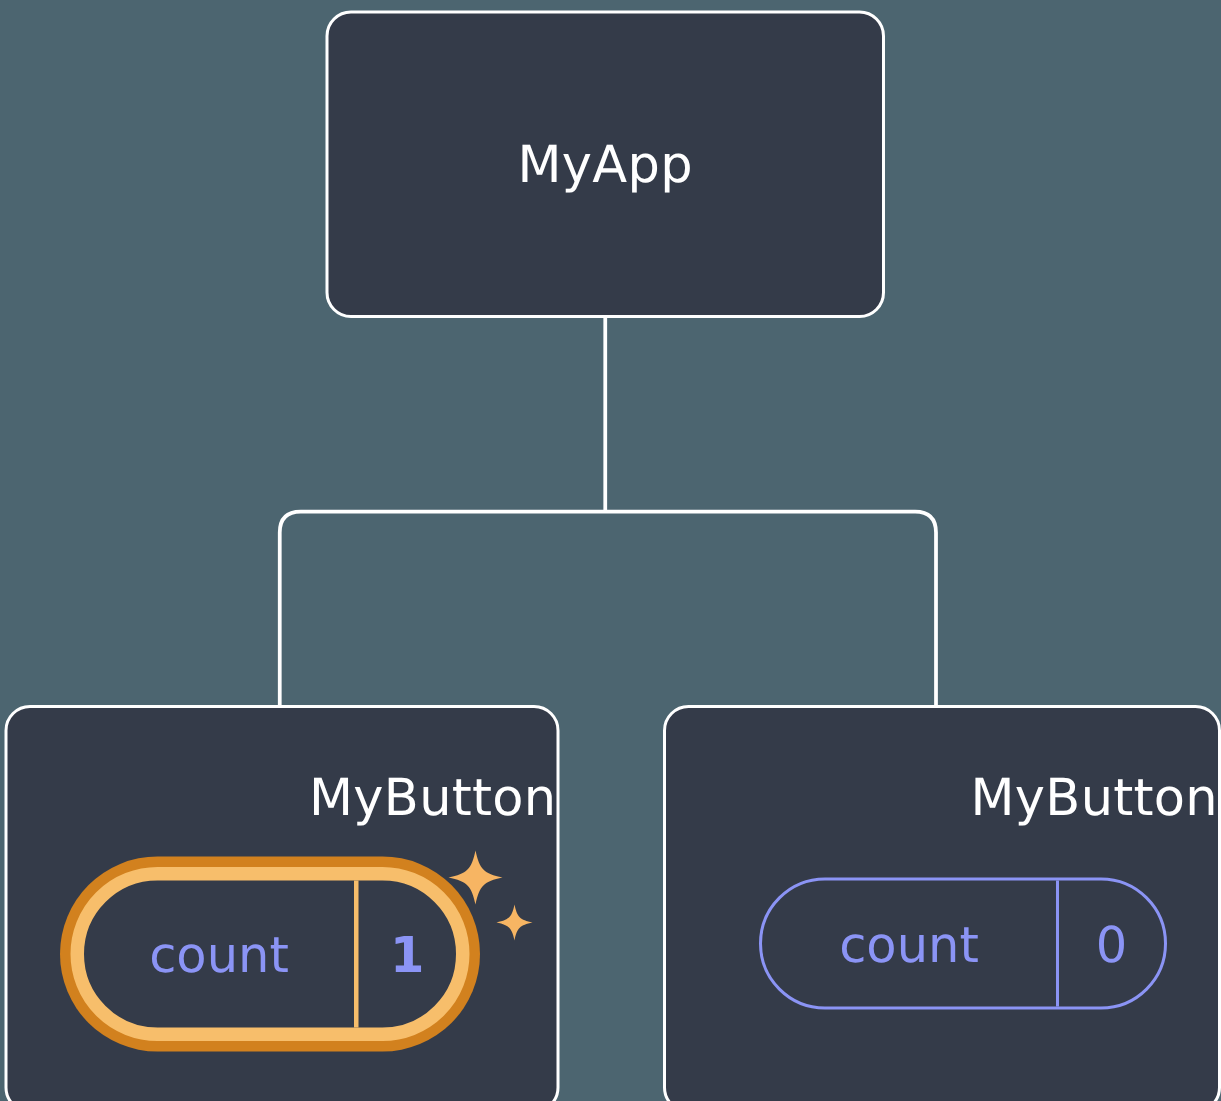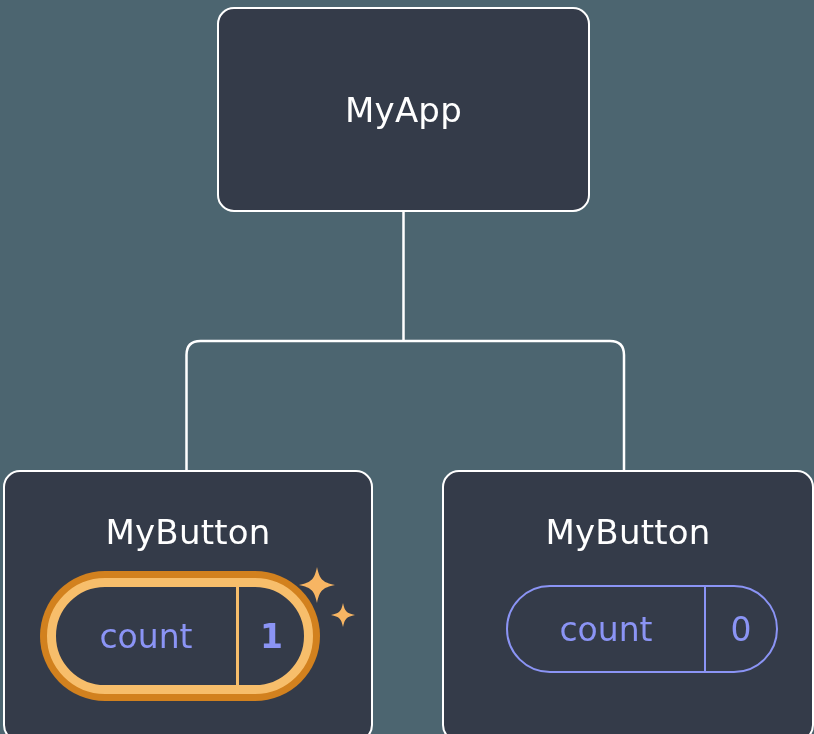--- a/index.html
+++ b/index.html
@@ -61,21 +61,21 @@
   }
   #node-btn-right {
     left: 442px;
     top: 470px;
     width: 372px;
     height: 272px;
   }
   .btn-title-wrap {
     margin-top: 43px;
     display: flex;
-    justify-content: center;
+    justify-content: flex-end;
     width: 100%;
   }
 
   
   .pill-wrap {
     position: relative;
     margin-top: 22px;
     display: flex;
     justify-content: center;
     width: 100%;

